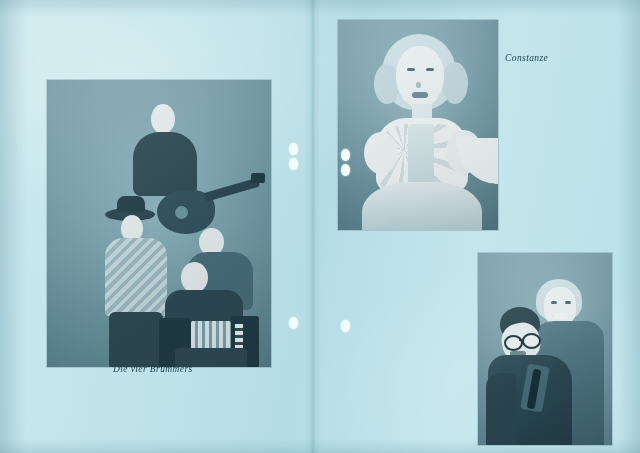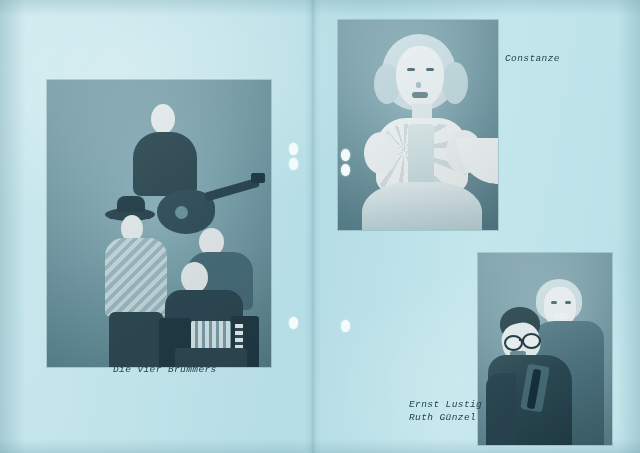--- a/index.html
+++ b/index.html
@@ -109,21 +109,21 @@
   }
   #photo-duo .vignette {
     position: absolute; inset: 0;
     background: radial-gradient(ellipse 85% 80% at 55% 45%, rgba(255,255,255,0.18), rgba(45,75,86,0.32) 100%);
   }
 
   
   .caption {
     position: absolute;
     color: #1e4450;
-    font-family: Liberation Mono, monospace;
+    font-family: Liberation Serif, serif;
     font-style: italic;
     font-size: 9.5px;
     letter-spacing: 0.4px;
     line-height: 13px;
     white-space: pre-line;
   }
   #caption-band { left: 113px; top: 363px; }
   #caption-constanze { left: 505px; top: 52px; }
   #caption-duo { left: 409px; top: 398px; }
 </style>
@@ -224,15 +224,13 @@
 
   <div class="hole" style="left:289px; top:143px;"></div>
   <div class="hole" style="left:289px; top:158px;"></div>
   <div class="hole" style="left:341px; top:149px;"></div>
   <div class="hole" style="left:341px; top:164px;"></div>
   <div class="hole" style="left:289px; top:317px;"></div>
   <div class="hole" style="left:341px; top:320px;"></div>
 
   <div class="caption" id="caption-band">Die vier Brummers</div>
   <div class="caption" id="caption-constanze">Constanze</div>
-  <div class="caption" id="caption-duo">Ernst Lustig
-Ruth Günzel</div>
 </div>
 
 </body></html>

